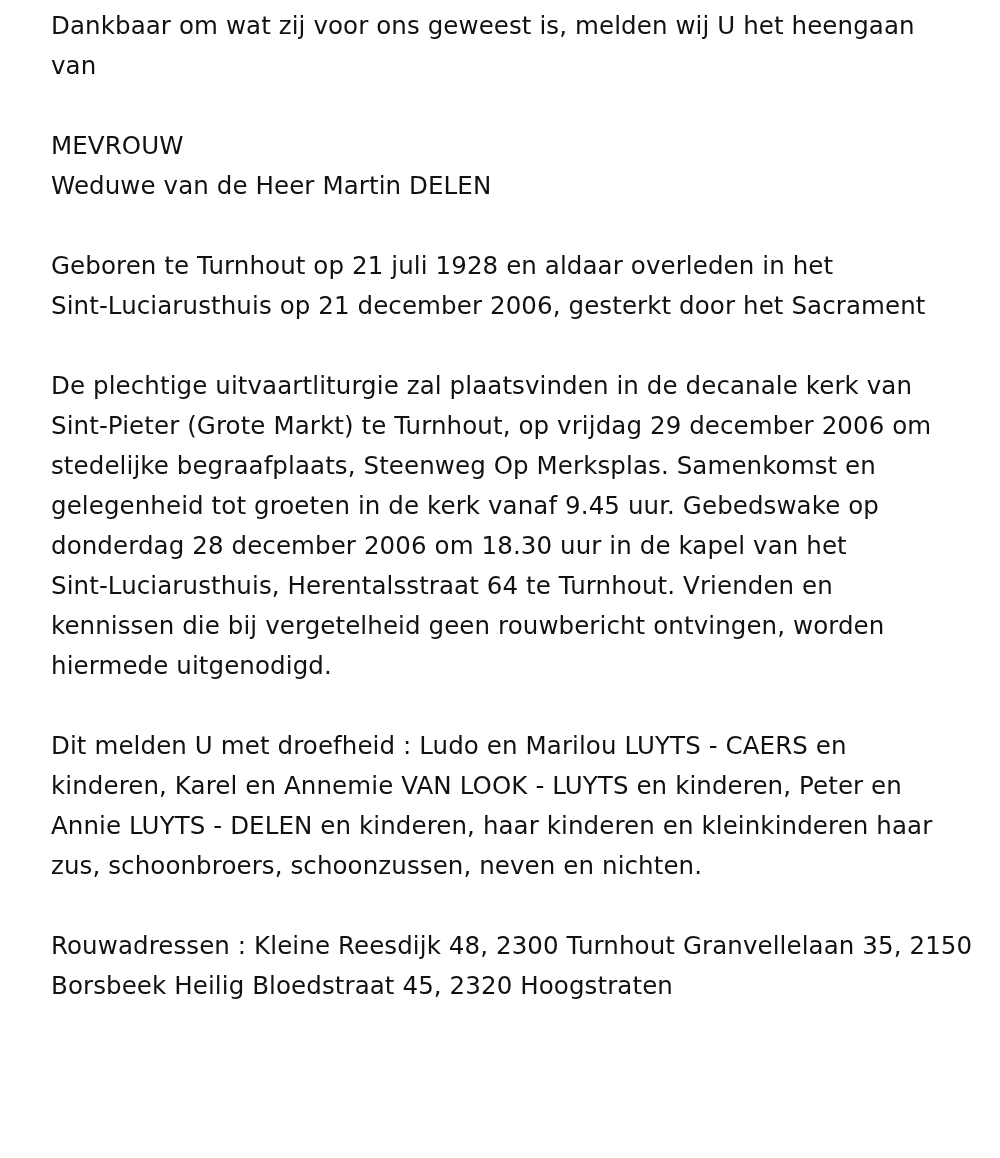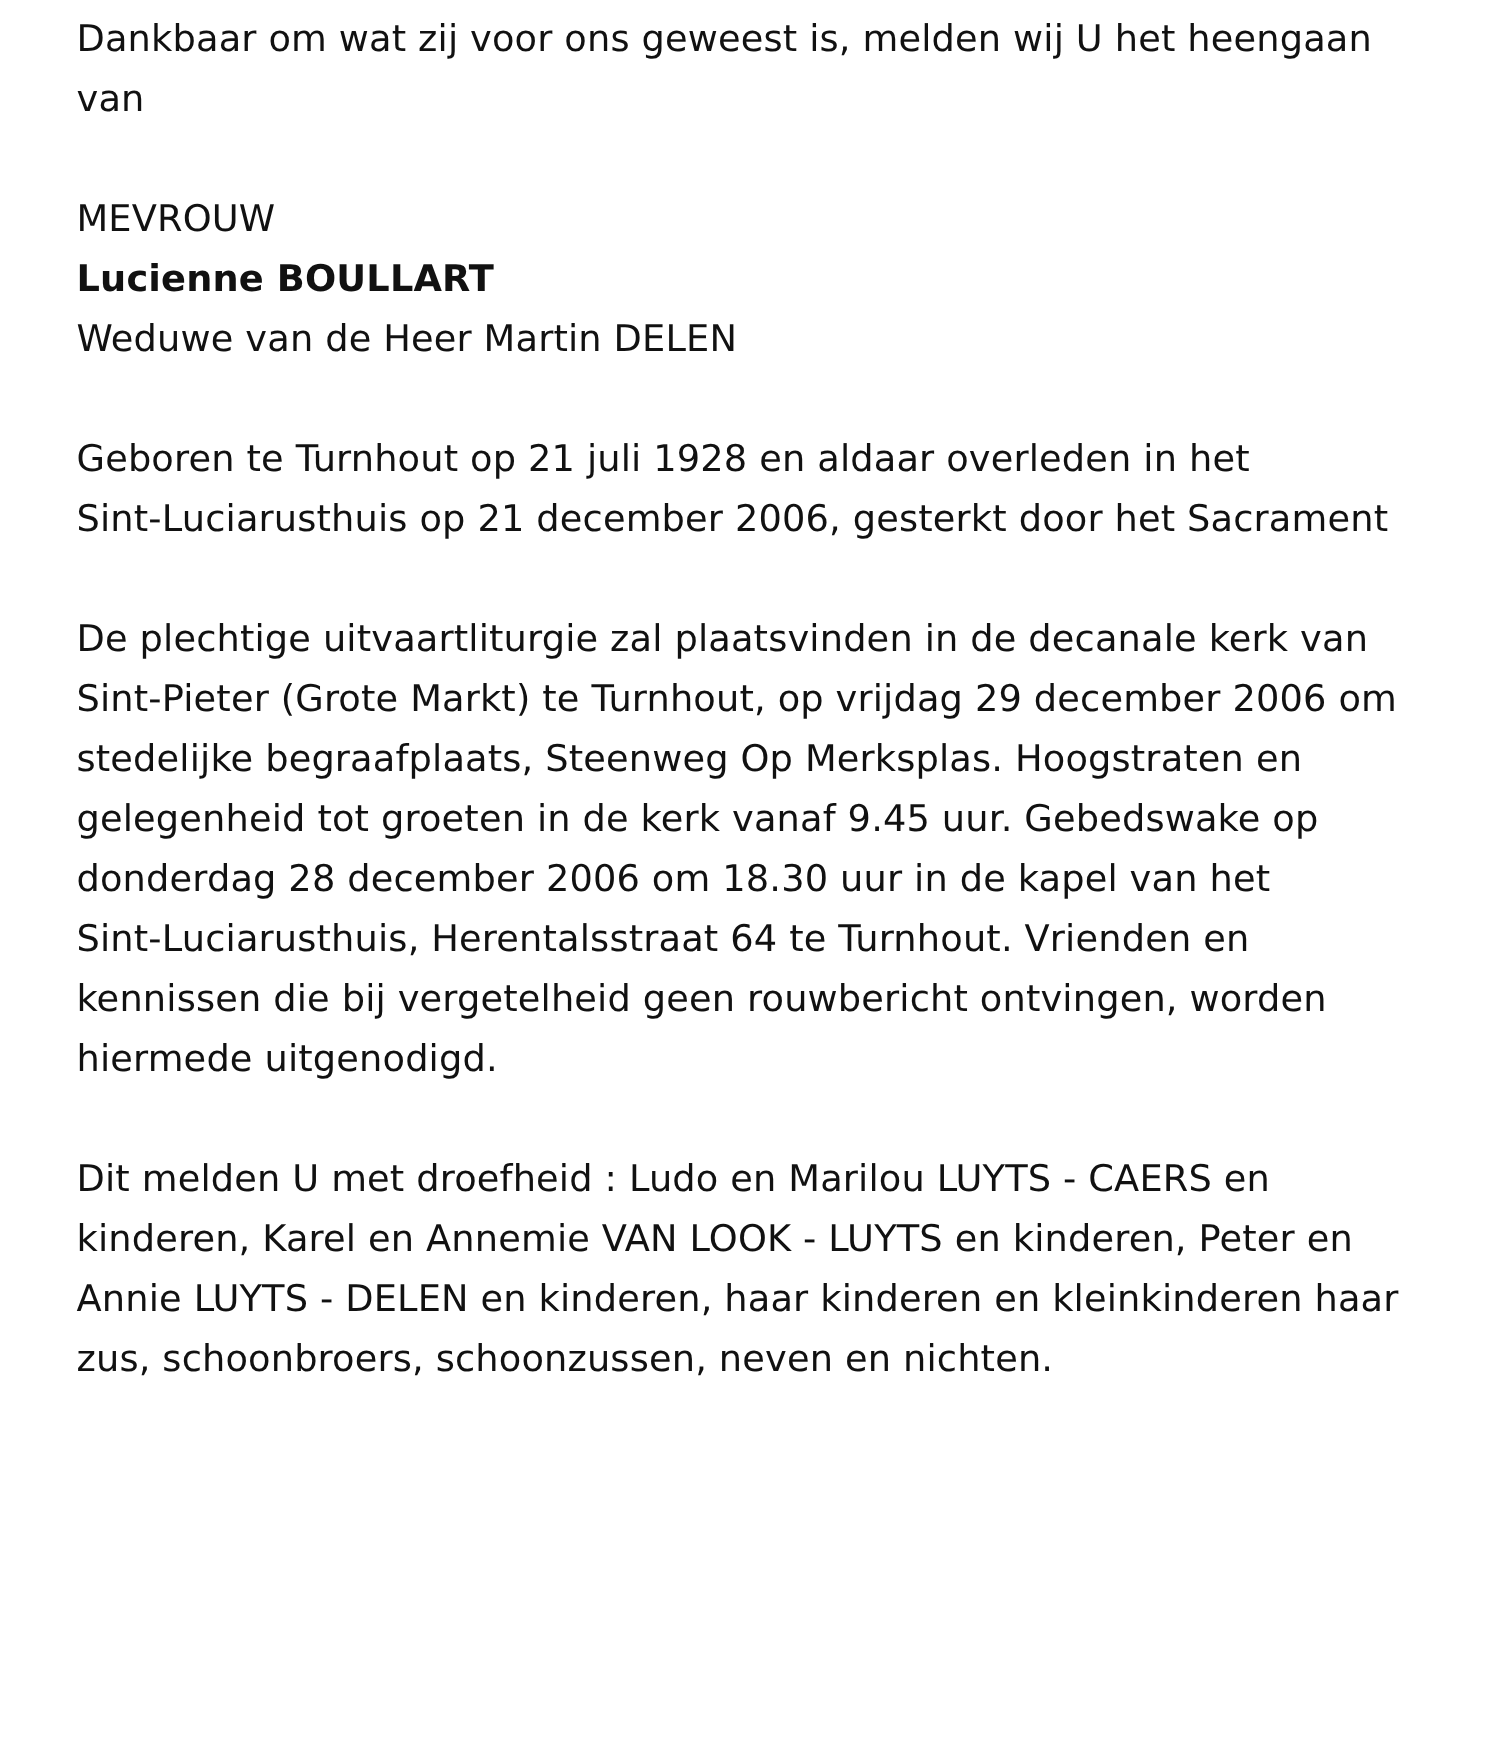--- a/index.html
+++ b/index.html
@@ -42,48 +42,51 @@
 <div class="page">
 
   <div class="block">
     <span class="line">Dankbaar om wat zij voor ons geweest is, melden wij U het heengaan</span>
     <span class="line">van</span>
   </div>
 
   <span class="blank"></span>
 
   <span class="line">MEVROUW</span>
-  <span class="line bold">Lucienne BOULLART</span>
   <span class="line">Weduwe van de Heer Martin DELEN</span>
 
   <span class="blank"></span>
 
   <div class="block">
     <span class="line">Geboren te Turnhout op 21 juli 1928 en aldaar overleden in het</span>
     <span class="line">Sint-Luciarusthuis op 21 december 2006, gesterkt door het Sacrament</span>
   </div>
 
   <span class="blank"></span>
 
   <div class="block">
     <span class="line">De plechtige uitvaartliturgie zal plaatsvinden in de decanale kerk van</span>
     <span class="line">Sint-Pieter (Grote Markt) te Turnhout, op vrijdag 29 december 2006 om</span>
-    <span class="line">stedelijke begraafplaats, Steenweg Op Merksplas. Hoogstraten en</span>
+    <span class="line">stedelijke begraafplaats, Steenweg Op Merksplas. Samenkomst en</span>
     <span class="line">gelegenheid tot groeten in de kerk vanaf 9.45 uur. Gebedswake op</span>
     <span class="line">donderdag 28 december 2006 om 18.30 uur in de kapel van het</span>
     <span class="line">Sint-Luciarusthuis, Herentalsstraat 64 te Turnhout. Vrienden en</span>
     <span class="line">kennissen die bij vergetelheid geen rouwbericht ontvingen, worden</span>
     <span class="line">hiermede uitgenodigd.</span>
   </div>
 
   <span class="blank"></span>
 
   <div class="block">
     <span class="line">Dit melden U met droefheid : Ludo en Marilou LUYTS - CAERS en</span>
     <span class="line">kinderen, Karel en Annemie VAN LOOK - LUYTS en kinderen, Peter en</span>
     <span class="line">Annie LUYTS - DELEN en kinderen, haar kinderen en kleinkinderen haar</span>
     <span class="line">zus, schoonbroers, schoonzussen, neven en nichten.</span>
   </div>
 
   <span class="blank"></span>
 
+  <div class="block">
+    <span class="line">Rouwadressen : Kleine Reesdijk 48, 2300 Turnhout Granvellelaan 35, 2150</span>
+    <span class="line">Borsbeek Heilig Bloedstraat 45, 2320 Hoogstraten</span>
+  </div>
 
 </div>
 
 </body></html>

